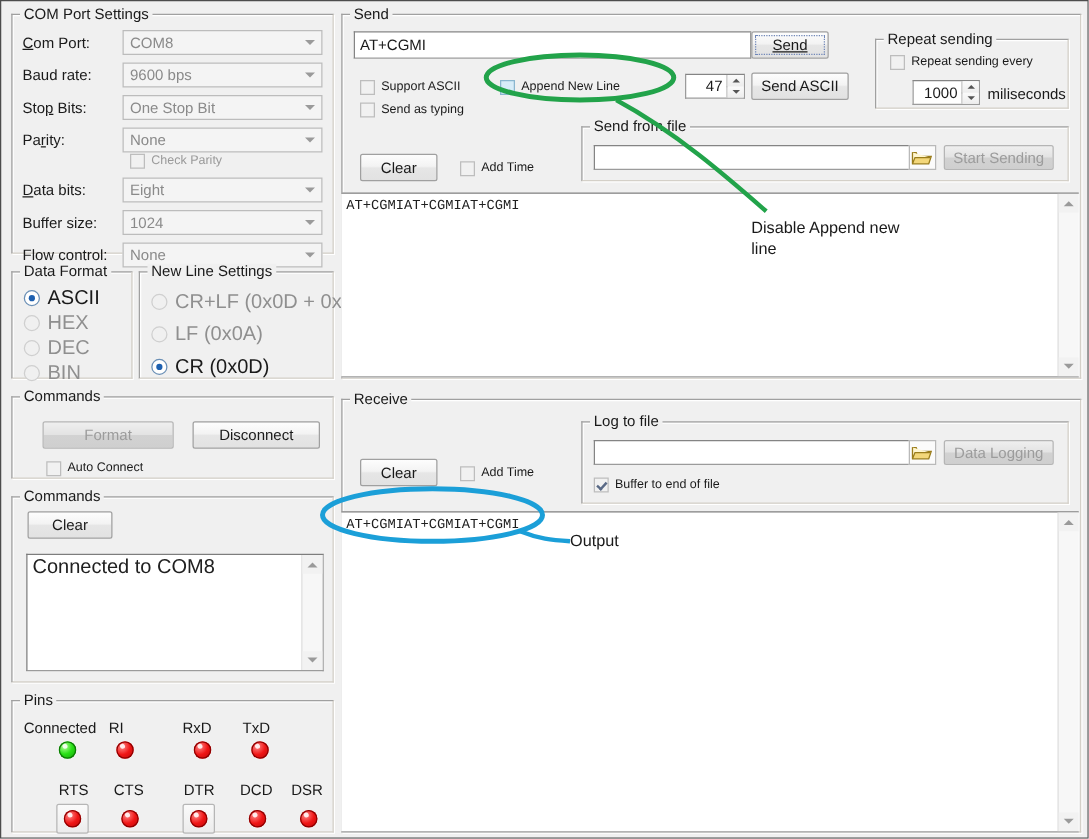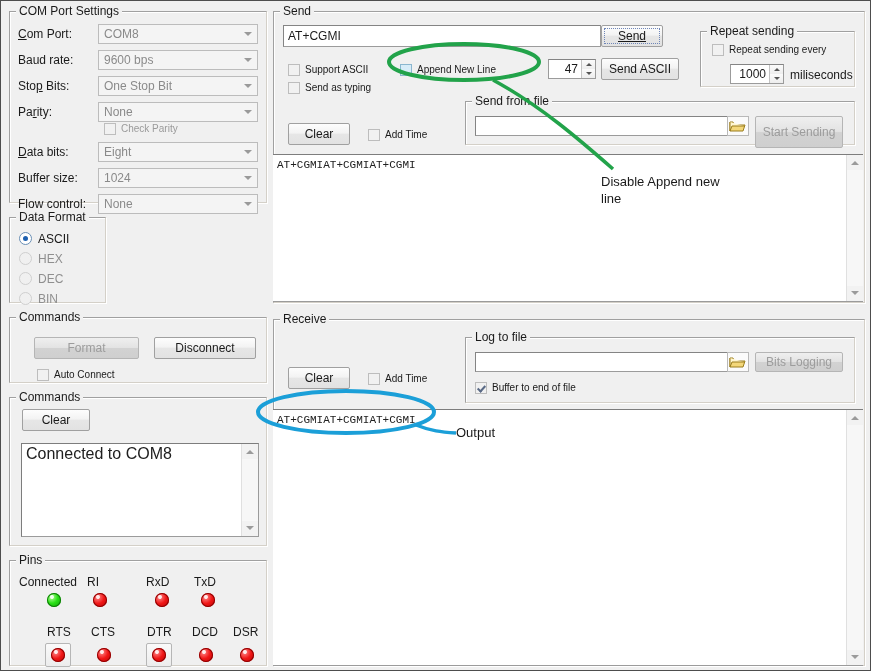--- a/index.html
+++ b/index.html
@@ -88,21 +88,21 @@
     position:absolute;left:0;top:1px;width:12px;height:12px;box-sizing:border-box;
     background:#f1f1f1;border:1px solid #bdbdbd;
   }
   .chk.hl .box{background:#d7ecf8;border-color:#8ab6cf;}
   .chk.disabled{color:#9a9a9a;}
   .chk.checked .box:after{
     content:"";position:absolute;left:3px;top:1px;width:3px;height:6px;
     border:solid #5a6a86;border-width:0 2px 2px 0;transform:rotate(42deg);
   }
 
-  .radio{position:absolute;font-size:12px;color:#1a1a1a;white-space:nowrap;line-height:14px;padding-left:19px;}
+  .radio{position:absolute;font-size:16px;color:#1a1a1a;white-space:nowrap;line-height:14px;padding-left:19px;}
   .radio .dot{
     position:absolute;left:0;top:0px;width:13px;height:13px;border-radius:50%;
     box-sizing:border-box;background:#f4f4f4;border:1px solid #bdbdbd;
   }
   .radio.on .dot{background:#ffffff;border-color:#6a8fb5;}
   .radio.on .dot:after{
     content:"";position:absolute;left:3px;top:3px;width:5px;height:5px;border-radius:50%;
     background:#1d60b0;
   }
   .radio.dim{color:#8f8f8f;}
@@ -200,20 +200,29 @@
     <div class="gb-frame"></div>
     <div class="gb-title">Data Format</div>
     <div class="gb-body">
       <div class="radio on" style="left:10px;top:15px;"><span class="dot"></span><span>ASCII</span></div>
       <div class="radio dim" style="left:10px;top:35px;"><span class="dot"></span><span>HEX</span></div>
       <div class="radio dim" style="left:10px;top:55px;"><span class="dot"></span><span>DEC</span></div>
       <div class="radio dim" style="left:10px;top:75px;"><span class="dot"></span><span>BIN</span></div>
     </div>
   </div>
 
+  <div class="gb" style="left:110px;top:210px;width:156px;height:92px;">
+    <div class="gb-frame"></div>
+    <div class="gb-title">New Line Settings</div>
+    <div class="gb-body">
+      <div class="radio dim" style="left:10px;top:18px;"><span class="dot"></span><span>CR+LF (0x0D + 0x0A)</span></div>
+      <div class="radio dim" style="left:10px;top:44px;"><span class="dot"></span><span>LF (0x0A)</span></div>
+      <div class="radio on" style="left:10px;top:70px;"><span class="dot"></span><span>CR (0x0D)</span></div>
+    </div>
+  </div>
 
   <div class="gb" style="left:8px;top:310px;width:258px;height:72px;">
     <div class="gb-frame"></div>
     <div class="gb-title">Commands</div>
     <div class="gb-body">
       <div class="btn disabled" style="left:25px;top:20px;width:105px;height:22px;">
           <span>Format</span>
         </div>
       <div class="btn" style="left:145px;top:20px;width:102px;height:22px;">
           <span>Disconnect</span>
@@ -316,21 +325,21 @@
         <div class="gb-frame"></div>
         <div class="gb-title">Send from file</div>
         <div class="gb-body">
           <div class="txt" style="left:10px;top:15px;width:272px;height:20px;"><span></span></div>
           <div class="browse" style="left:262px;top:15px;">
             <svg width="18" height="15" viewBox="0 0 18 15" style="position:absolute;left:1px;top:2px;">
               <path d="M1 3 L1 12 L14 12 L16 6 L5 6 L4 3 Z" fill="#f3d77a" stroke="#9a7d1c" stroke-width="1"></path>
               <path d="M1 3 L1 12 L3 7 L15 7" fill="#fff6d0" stroke="#9a7d1c" stroke-width="1"></path>
             </svg>
           </div>
-          <div class="btn disabled" style="left:290px;top:15px;width:88px;height:32px;">
+          <div class="btn disabled" style="left:290px;top:15px;width:88px;height:20px;">
               <span>Start Sending</span>
             </div>
         </div>
       </div>
 
       <div class="btn" style="left:15px;top:112px;width:62px;height:22px;">
           <span>Clear</span>
         </div>
       <div class="chk" style="left:95px;top:117px;"><span class="box"></span><span>Add Time</span></div>
 
@@ -358,21 +367,21 @@
         <div class="gb-title">Log to file</div>
         <div class="gb-body">
           <div class="txt" style="left:10px;top:15px;width:272px;height:20px;"><span></span></div>
           <div class="browse" style="left:262px;top:15px;">
             <svg width="18" height="15" viewBox="0 0 18 15" style="position:absolute;left:1px;top:2px;">
               <path d="M1 3 L1 12 L14 12 L16 6 L5 6 L4 3 Z" fill="#f3d77a" stroke="#9a7d1c" stroke-width="1"></path>
               <path d="M1 3 L1 12 L3 7 L15 7" fill="#fff6d0" stroke="#9a7d1c" stroke-width="1"></path>
             </svg>
           </div>
           <div class="btn disabled" style="left:290px;top:15px;width:88px;height:20px;">
-              <span>Bits Logging</span>
+              <span>Data Logging</span>
             </div>
           <div class="chk checked" style="left:10px;top:44px;"><span class="box"></span><span>Buffer to end of file</span></div>
         </div>
       </div>
 
       <div class="pane" style="left:0px;top:90px;width:590px;height:257px;border-left:none;border-right:none;">
         <div class="content">AT+CGMIAT+CGMIAT+CGMI</div>
         <div class="sbar">
           <div class="ar up"></div>
           <div class="ar dn"></div>

